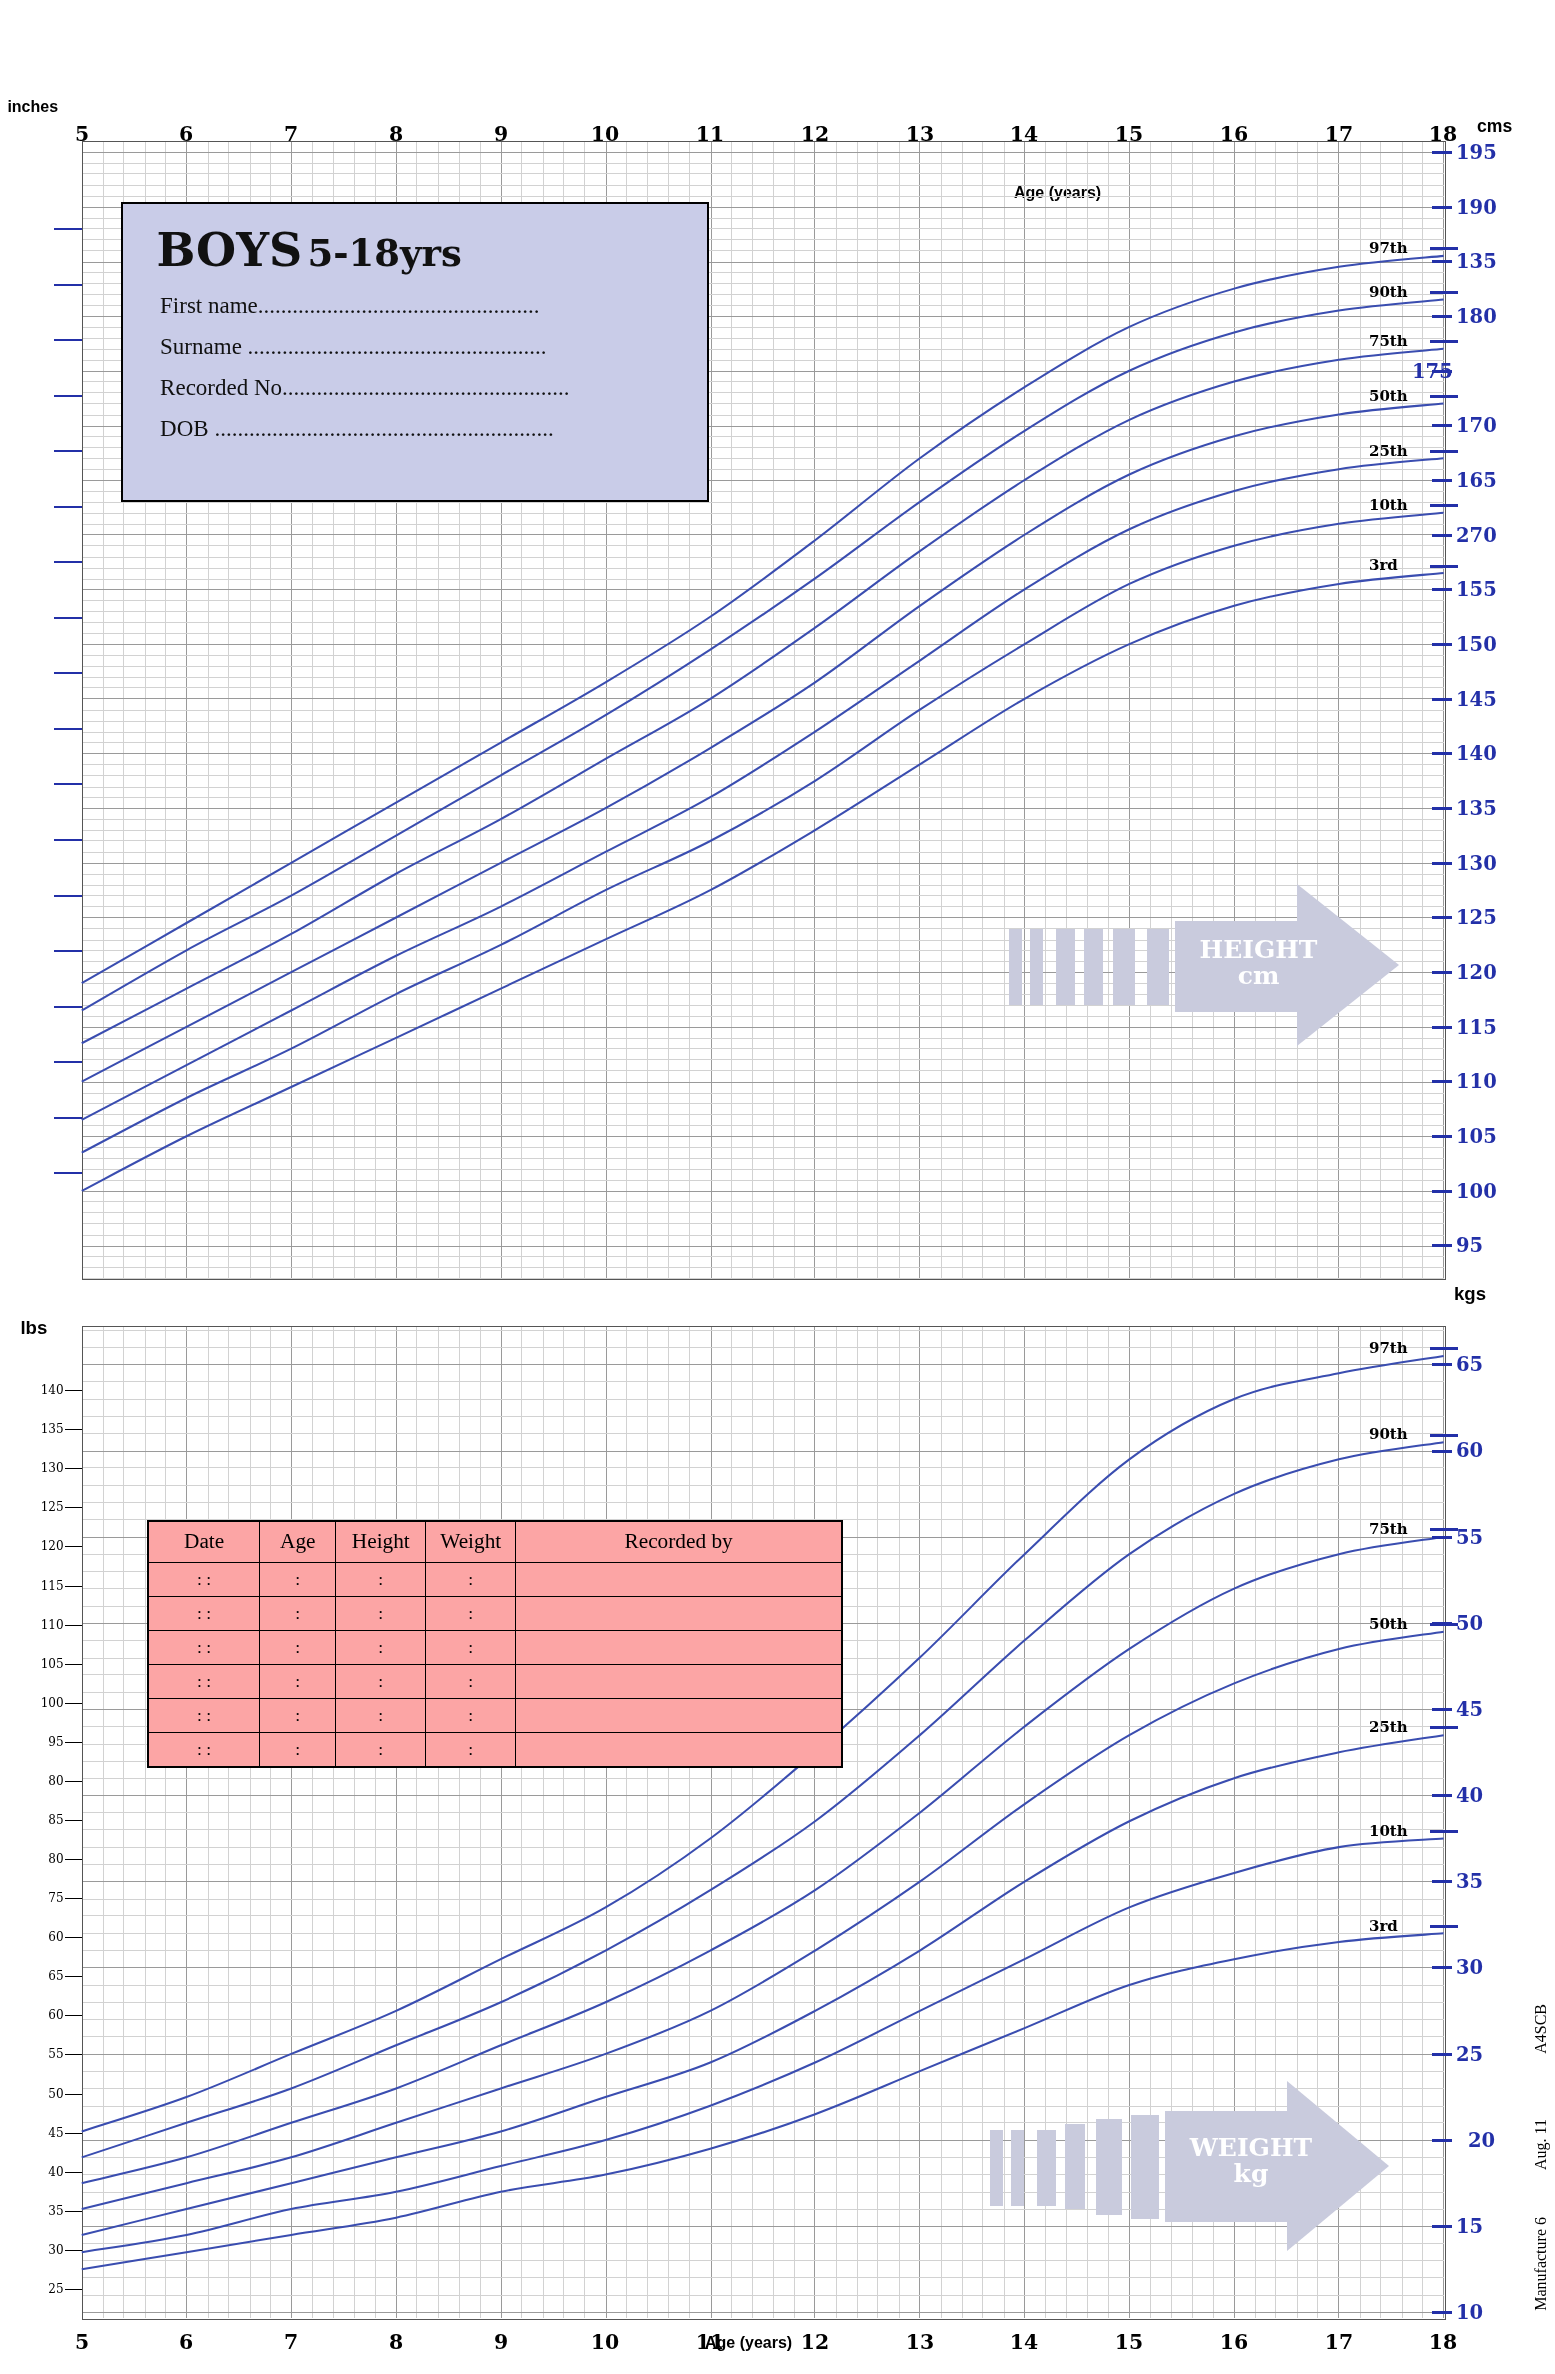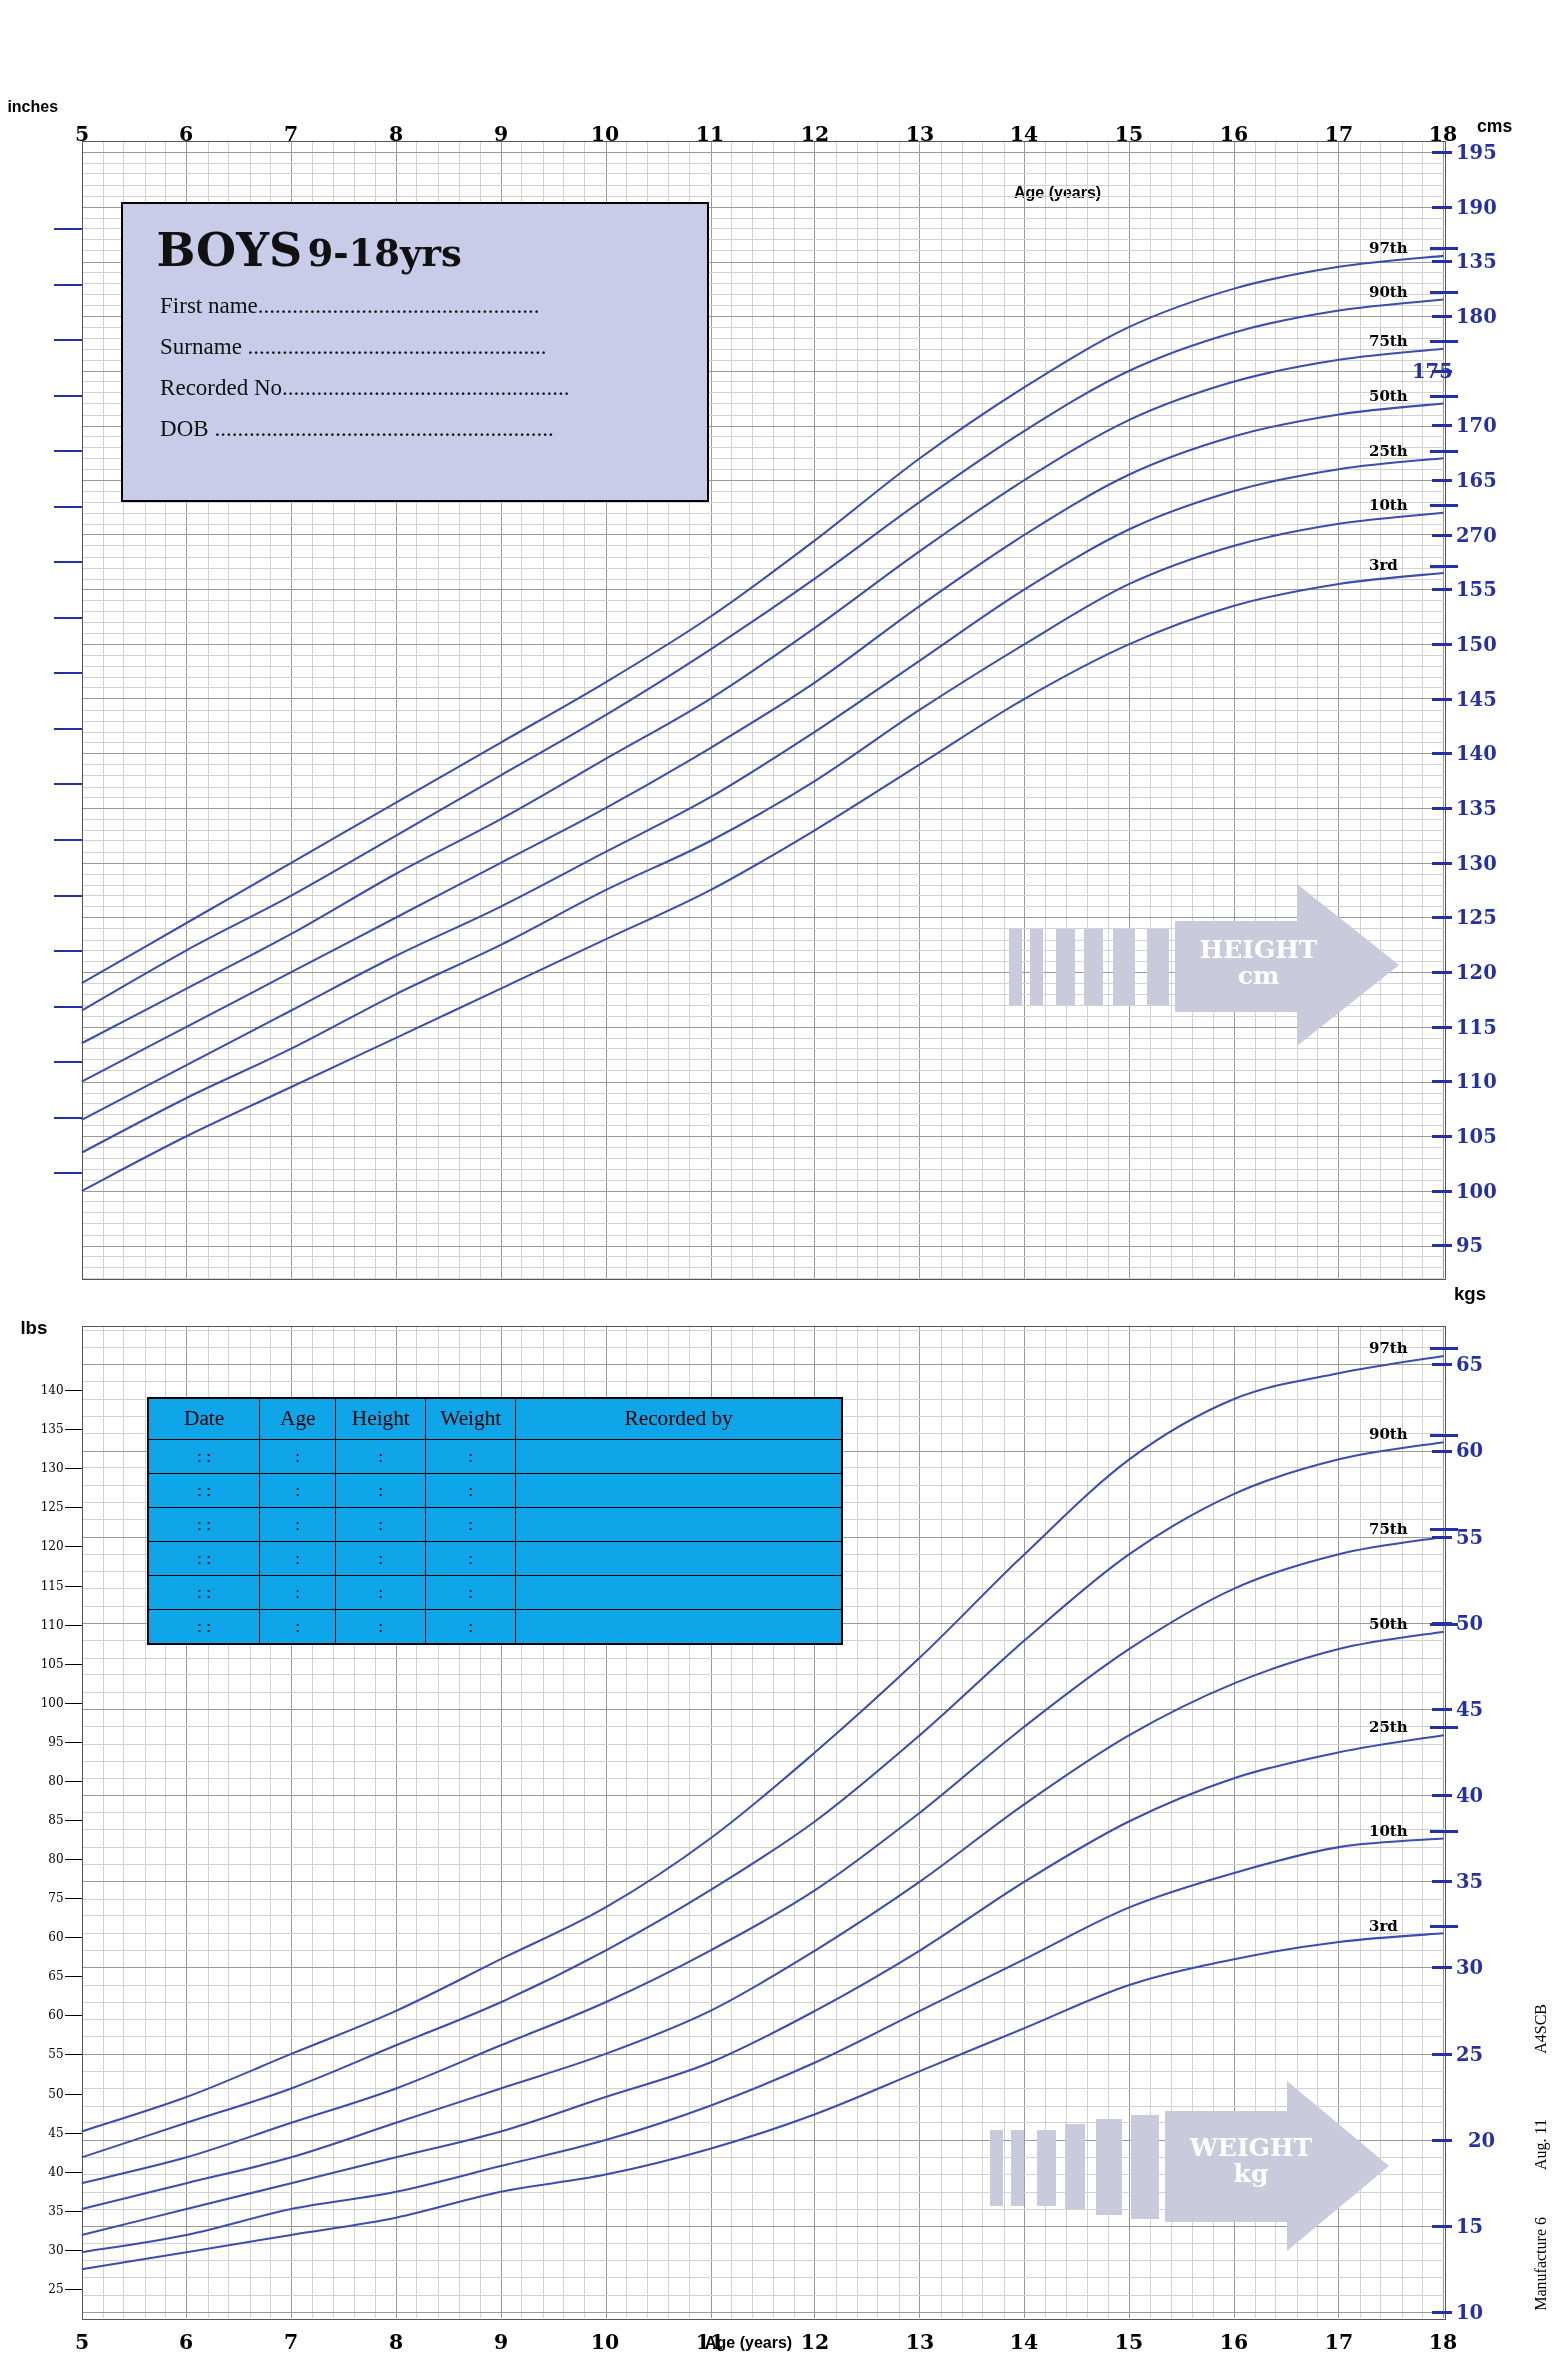--- a/index.html
+++ b/index.html
@@ -55,22 +55,22 @@
     background:#c9cce8;border:2.8px solid #000;box-sizing:border-box;padding:13px 20.4px;
   }
   .namebox .hdr{font-family:"DejaVu Serif",serif;font-weight:bold;color:#111;margin:5.6px 0 16.7px 13px;}
   .namebox .hdr .big{font-size:46px;}
   .namebox .hdr .small{font-size:37px;}
   .namebox .row{font-family:"Liberation Serif",serif;font-size:23px;color:#111;margin:0 0 15px 16.7px;
     white-space:nowrap;overflow:hidden;}
 
   
   .rectable{
-    position:absolute;left:147px;top:1397px;width:696px;
-    border:2.8px solid #000;background:#0ea5e9;box-sizing:border-box;
+    position:absolute;left:147px;top:1520px;width:696px;
+    border:2.8px solid #000;background:#fca5a5;box-sizing:border-box;
   }
   .rectable table{border-collapse:collapse;width:100%;}
   .rectable th{
     font-family:"Liberation Serif",serif;font-weight:normal;font-size:21.3px;
     padding:7.4px 3.7px;border-right:0.9px solid #000;border-bottom:0.9px solid #000;text-align:center;
   }
   .rectable td{
     font-family:"Liberation Serif",serif;font-size:17.6px;height:31px;
     border-right:0.9px solid #000;border-bottom:0.9px solid #000;text-align:center;color:#000;
   }
@@ -607,21 +607,21 @@
       <div class="tick" style="left:1430px;top:1726px;width:28px;"></div>
       <div class="cent" style="left:1369px;top:1831px;">10th</div>
       <div class="tick" style="left:1430px;top:1830px;width:28px;"></div>
       <div class="cent" style="left:1369px;top:1926px;">3rd</div>
       <div class="tick" style="left:1430px;top:1925px;width:28px;"></div>
     </div>
 
   <div class="namebox">
     <div class="hdr">
       <span class="big">BOYS</span>
-      <span class="small">9-18yrs</span>
+      <span class="small">5-18yrs</span>
     </div>
     <div class="row">First name.................................................</div>
     <div class="row">Surname ....................................................</div>
     <div class="row">Recorded No..................................................</div>
     <div class="row">DOB ...........................................................</div>
   </div>
 
   <div class="rectable">
     <table>
       <thead>

